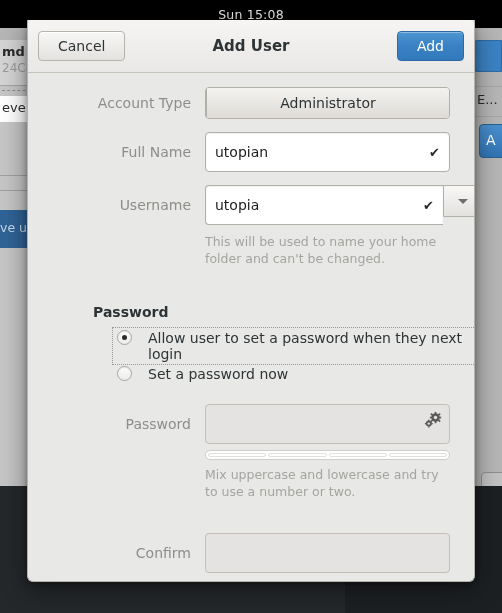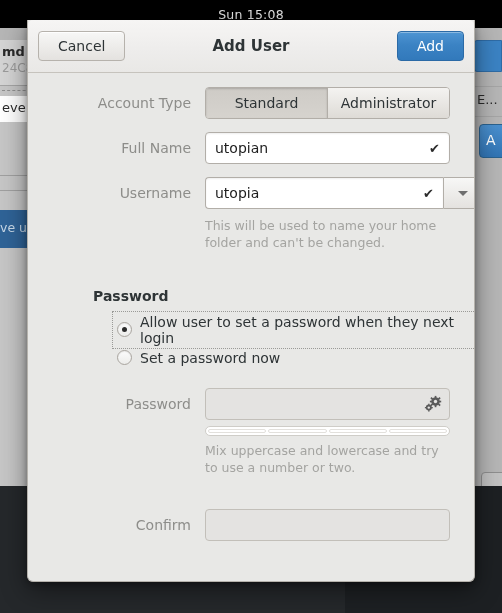--- a/index.html
+++ b/index.html
@@ -261,21 +261,21 @@
   }
   .seg-item.off {
     background: linear-gradient(to bottom,#f4f3f1,#dedbd6);
     border-left: 1px solid #b2aea8;
   }
 
   
   .entry {
     position: relative;
     width: 278px;
-    height: 32px;
+    height: 40px;
     background: #ffffff;
     border: 1px solid #b2aea8;
     border-radius: 4px;
     display: flex;
     align-items: center;
     padding: 0 26px 0 9px;
     font-size: 14px;
     color: #1d1d1d;
     box-shadow: inset 0 1px 2px rgba(0,0,0,.07);
   }
@@ -331,24 +331,25 @@
   }
 
   .section-title {
     font-size: 14px;
     font-weight: bold;
     color: #2e3436;
   }
 
   .radio-row {
     display: flex;
-    align-items: center;
+    align-items: flex-start;
     padding: 2px 4px;
     margin-left: 20px;
     width: 380px;
+    gap: 8px;
   }
   .radio-row.focused {
     outline: 1px dotted #9a9a97;
   }
   .radio {
     width: 15px; height: 15px;
     border-radius: 50%;
     background: linear-gradient(to bottom,#fcfcfc,#ececea);
     border: 1px solid #a9a59f;
     margin-right: 8px;
@@ -441,21 +442,20 @@
       <button class="btn btn-suggested">Add</button>
     </div>
 
     <div class="dialog-body">
 
       <div style="height:14px"></div>
 
       <div class="row">
         <div class="lbl">Account Type</div>
         <div class="seg">
-          <div class="seg-item on">Standard</div>
           <div class="seg-item off">Administrator</div>
         </div>
       </div>
 
       <div style="height:13px"></div>
 
       <div class="row">
         <div class="lbl">Full Name</div>
         <div class="entry">
           <span>utopian</span>

